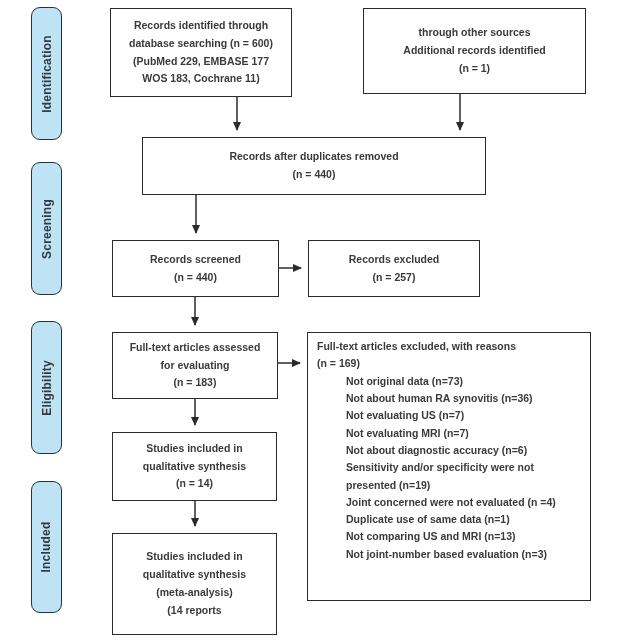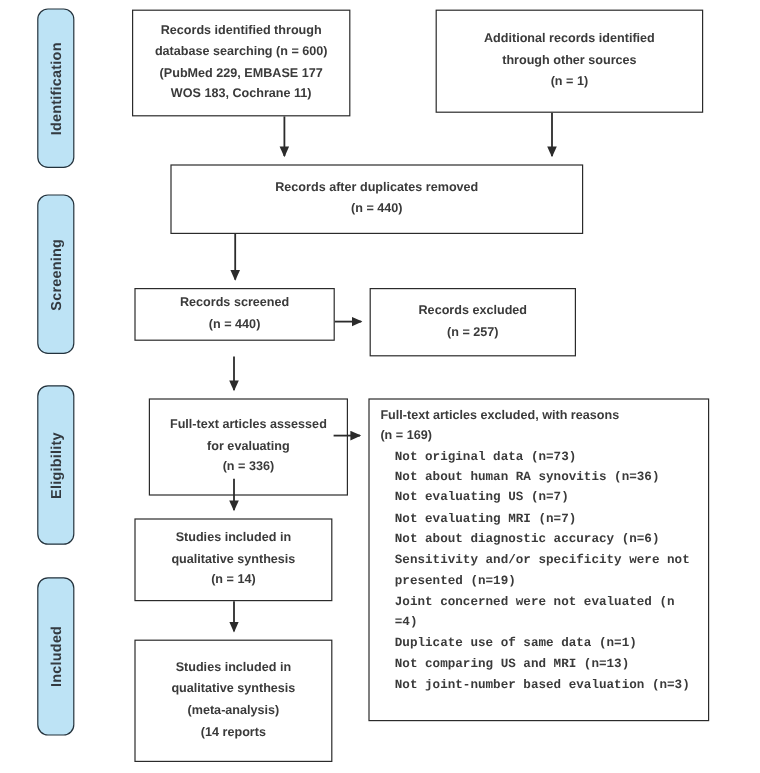--- a/index.html
+++ b/index.html
@@ -49,21 +49,21 @@
     text-align: center;
     padding: 2px 4px;
   }
   .fbox-left {
     align-items: flex-start;
     justify-content: flex-start;
     text-align: left;
     line-height: 1.65;
     padding: 5px 8px 6px 9px;
   }
-  .fbox-left .reason { margin-left: 12px; font-family: Liberation Mono, monospace; }
+  .fbox-left .reason { margin-left: 29px; }
   
   .arrows {
     position: absolute;
     left: 0; top: 0;
     width: 633px; height: 644px;
     pointer-events: none;
   }
 </style>
 </head>
 <body>
@@ -84,44 +84,44 @@
     </div>
 
   <div class="fbox" style="left:110px;top:8px;width:182px;height:89px">
     <div>Records identified through</div>
     <div>database searching (n = 600)</div>
     <div>(PubMed 229, EMBASE 177</div>
     <div>WOS 183, Cochrane 11)</div>
   </div>
 
   <div class="fbox" style="left:363px;top:8px;width:223px;height:86px">
+    <div>through other sources</div>
     <div>Additional records identified</div>
-    <div>through other sources</div>
     <div>(n = 1)</div>
   </div>
 
   <div class="fbox" style="left:142px;top:137px;width:344px;height:58px">
     <div>Records after duplicates removed</div>
     <div>(n = 440)</div>
   </div>
 
-  <div class="fbox" style="left:112px;top:240px;width:167px;height:44px">
+  <div class="fbox" style="left:112px;top:240px;width:167px;height:57px">
     <div>Records screened</div>
     <div>(n = 440)</div>
   </div>
 
   <div class="fbox" style="left:308px;top:240px;width:172px;height:57px">
     <div>Records excluded</div>
     <div>(n = 257)</div>
   </div>
 
-  <div class="fbox" style="left:124px;top:332px;width:166px;height:81px">
+  <div class="fbox" style="left:112px;top:332px;width:166px;height:67px">
     <div>Full-text articles assessed</div>
     <div>for evaluating</div>
-    <div>(n = 336)</div>
+    <div>(n = 183)</div>
   </div>
 
   <div class="fbox fbox-left" style="left:307px;top:332px;width:284px;height:269px">
     <div>Full-text articles excluded, with reasons</div>
     <div>(n = 169)</div>
     <div class="reason">Not original data (n=73)</div>
     <div class="reason">Not about human RA synovitis (n=36)</div>
     <div class="reason">Not evaluating US (n=7)</div>
     <div class="reason">Not evaluating MRI (n=7)</div>
     <div class="reason">Not about diagnostic accuracy (n=6)</div>

